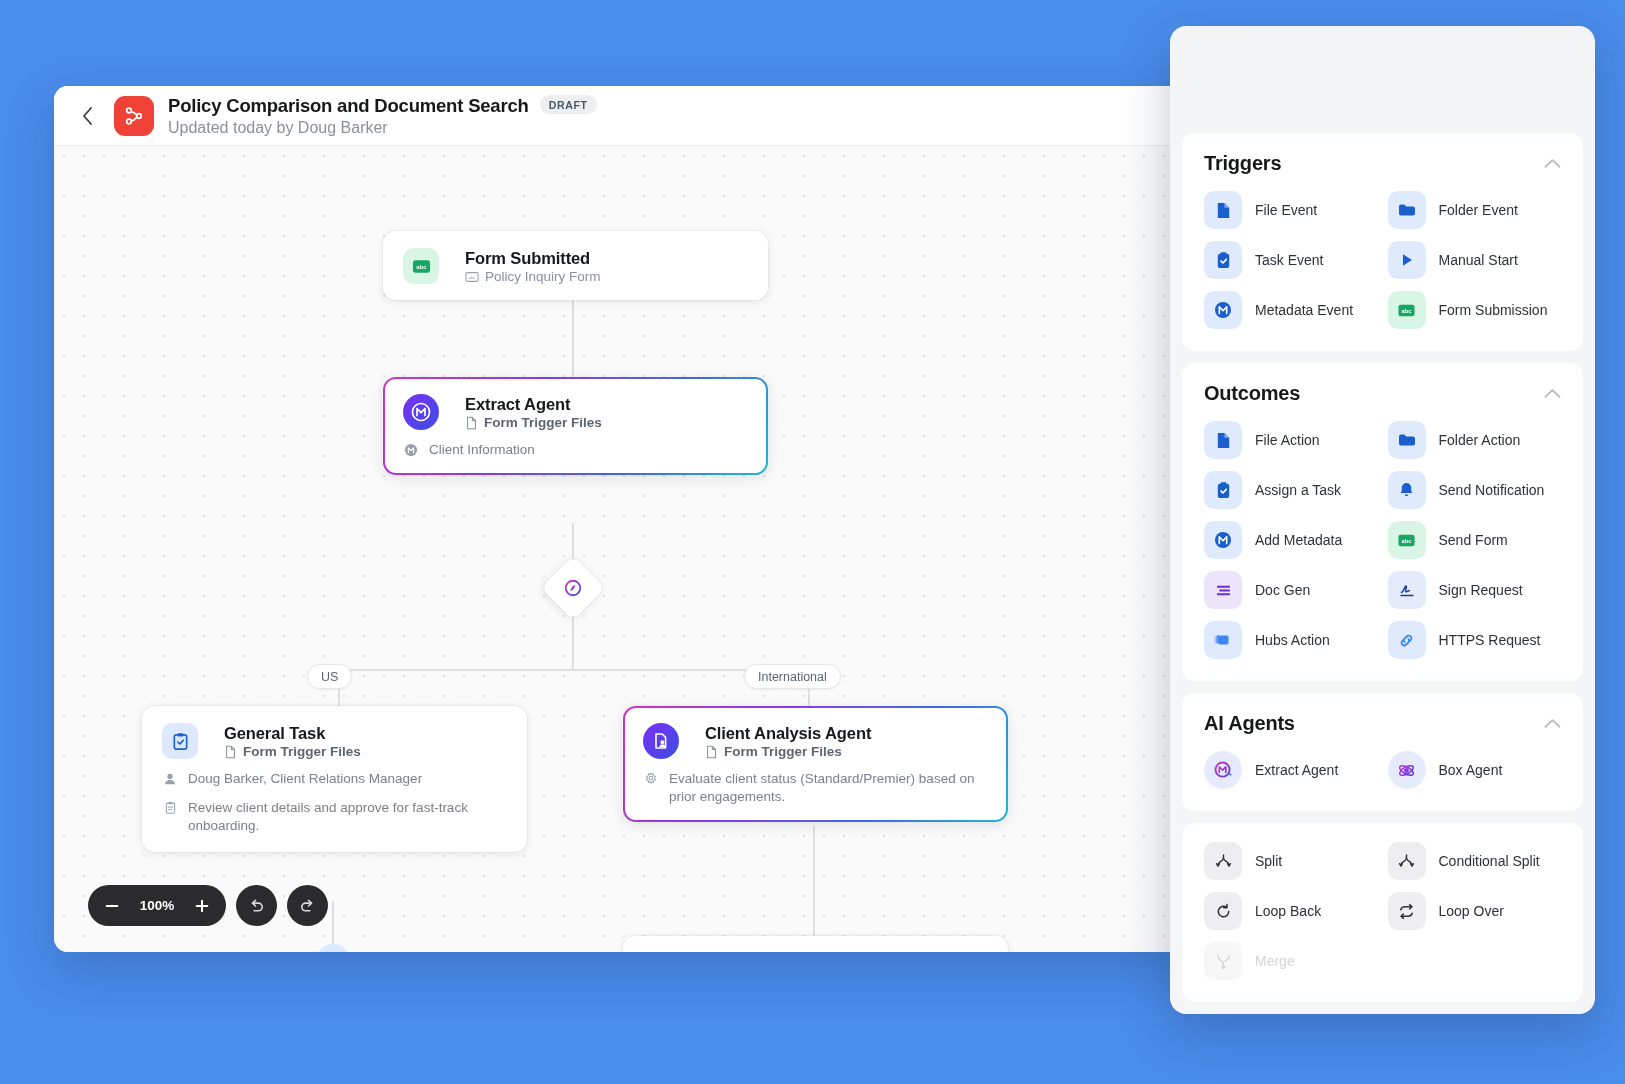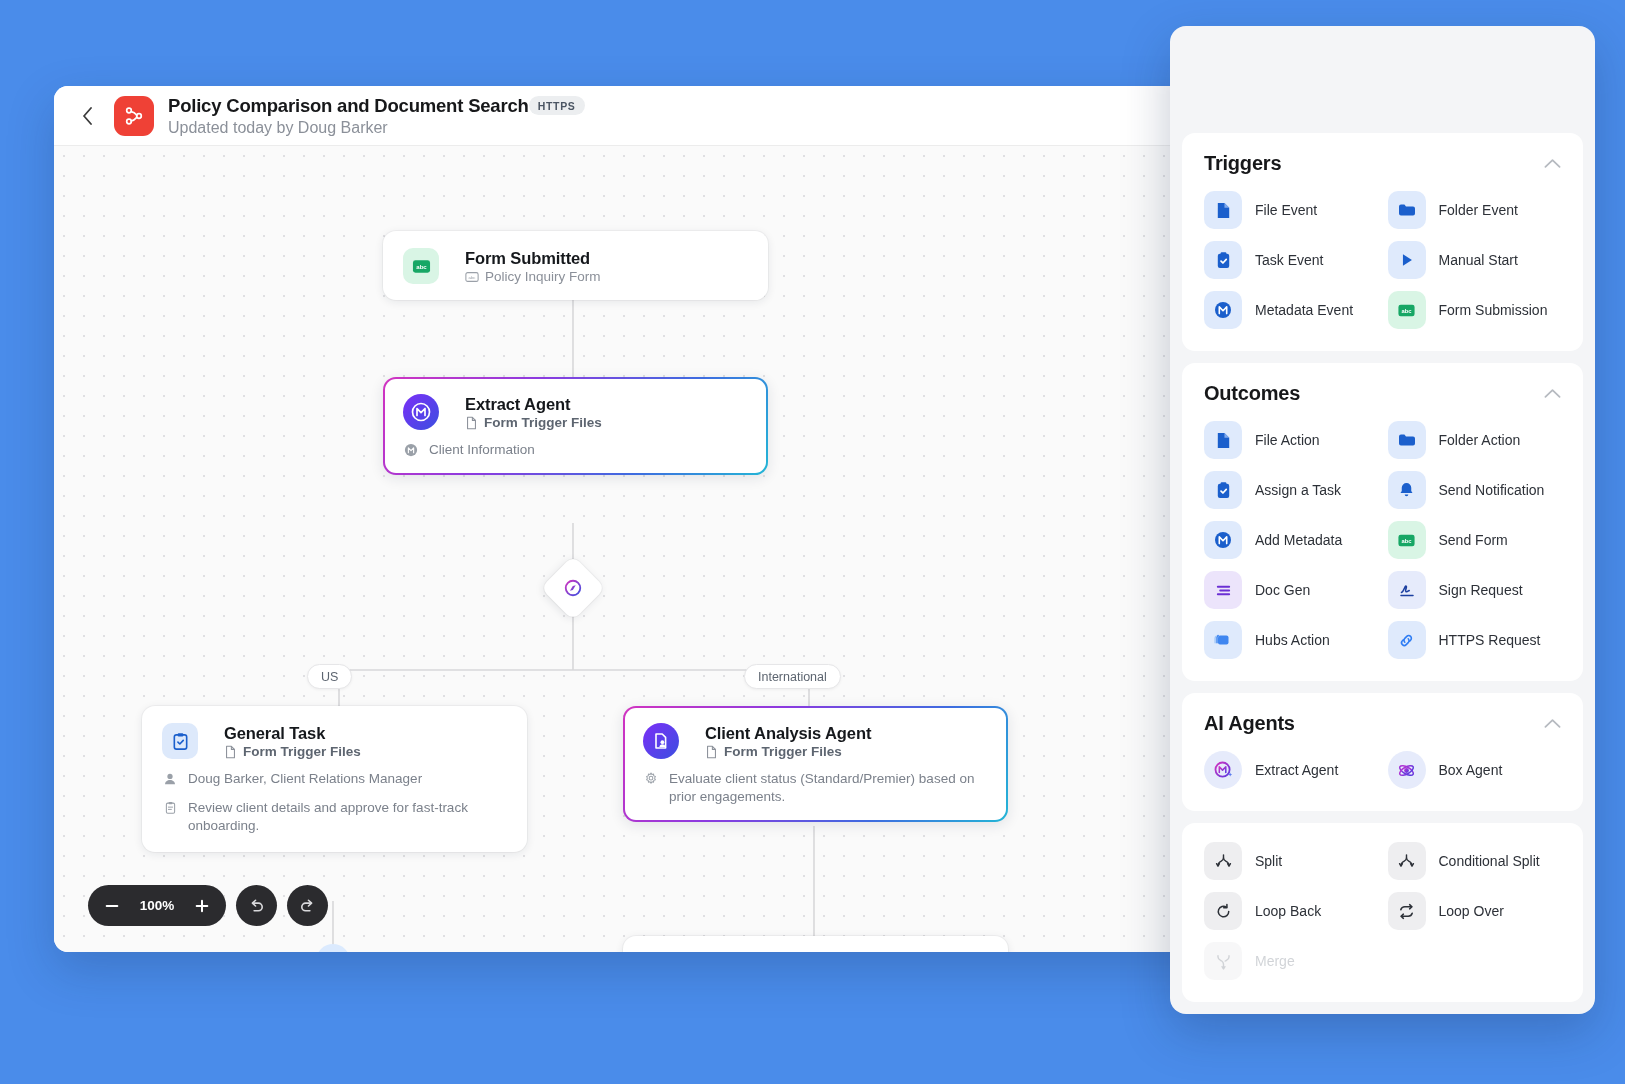--- a/index.html
+++ b/index.html
@@ -36,21 +36,21 @@
     cursor: pointer;
   }
   .app-logo {
     width: 40px; height: 40px;
     border-radius: 11px;
     background: #ef4136;
     display: flex; align-items: center; justify-content: center;
     flex: none;
   }
   .title-wrap { display: flex; flex-direction: column; gap: 2px; }
-  .title-row { display: flex; align-items: center; }
+  .title-row { display: flex; align-items: flex-start; gap: 11px; }
   .wf-title { font-size: 18.5px; font-weight: bold; color: #17181a; letter-spacing: -0.2px; }
   .badge-draft {
     background: #eceef0; color: #4b5563;
     font-size: 10.5px; font-weight: bold; letter-spacing: .7px;
     padding: 4px 9px 3px; border-radius: 11px;
   }
   .wf-sub { font-size: 16px; color: #8b9099; }
 
   
   .canvas {
@@ -186,21 +186,21 @@
         <svg width="24" height="24" viewBox="0 0 24 24" fill="none">
           <circle cx="7" cy="6.5" r="2.3" stroke="#fff" stroke-width="1.7"></circle>
           <circle cx="17" cy="12" r="2.3" stroke="#fff" stroke-width="1.7"></circle>
           <circle cx="7" cy="17.5" r="2.3" stroke="#fff" stroke-width="1.7"></circle>
           <path d="M9.2 7.6c3 .6 4.3 2 5.6 3.6M14.8 13.4c-1.4 1.6-2.7 3-5.6 3.6" stroke="#fff" stroke-width="1.7" stroke-linecap="round"></path>
         </svg>
       </div>
       <div class="title-wrap">
         <div class="title-row">
           <div class="wf-title">Policy Comparison and Document Search</div>
-          <div class="badge-draft">HTTPS</div>
+          <div class="badge-draft">DRAFT</div>
         </div>
         <div class="wf-sub">Updated today by Doug Barker</div>
       </div>
     </div>
 
     <div class="canvas">
 
       <svg class="edges">
         <g stroke="#d8d8da" stroke-width="1.6" fill="none">
           <path d="M519 145 L519 231"></path>

